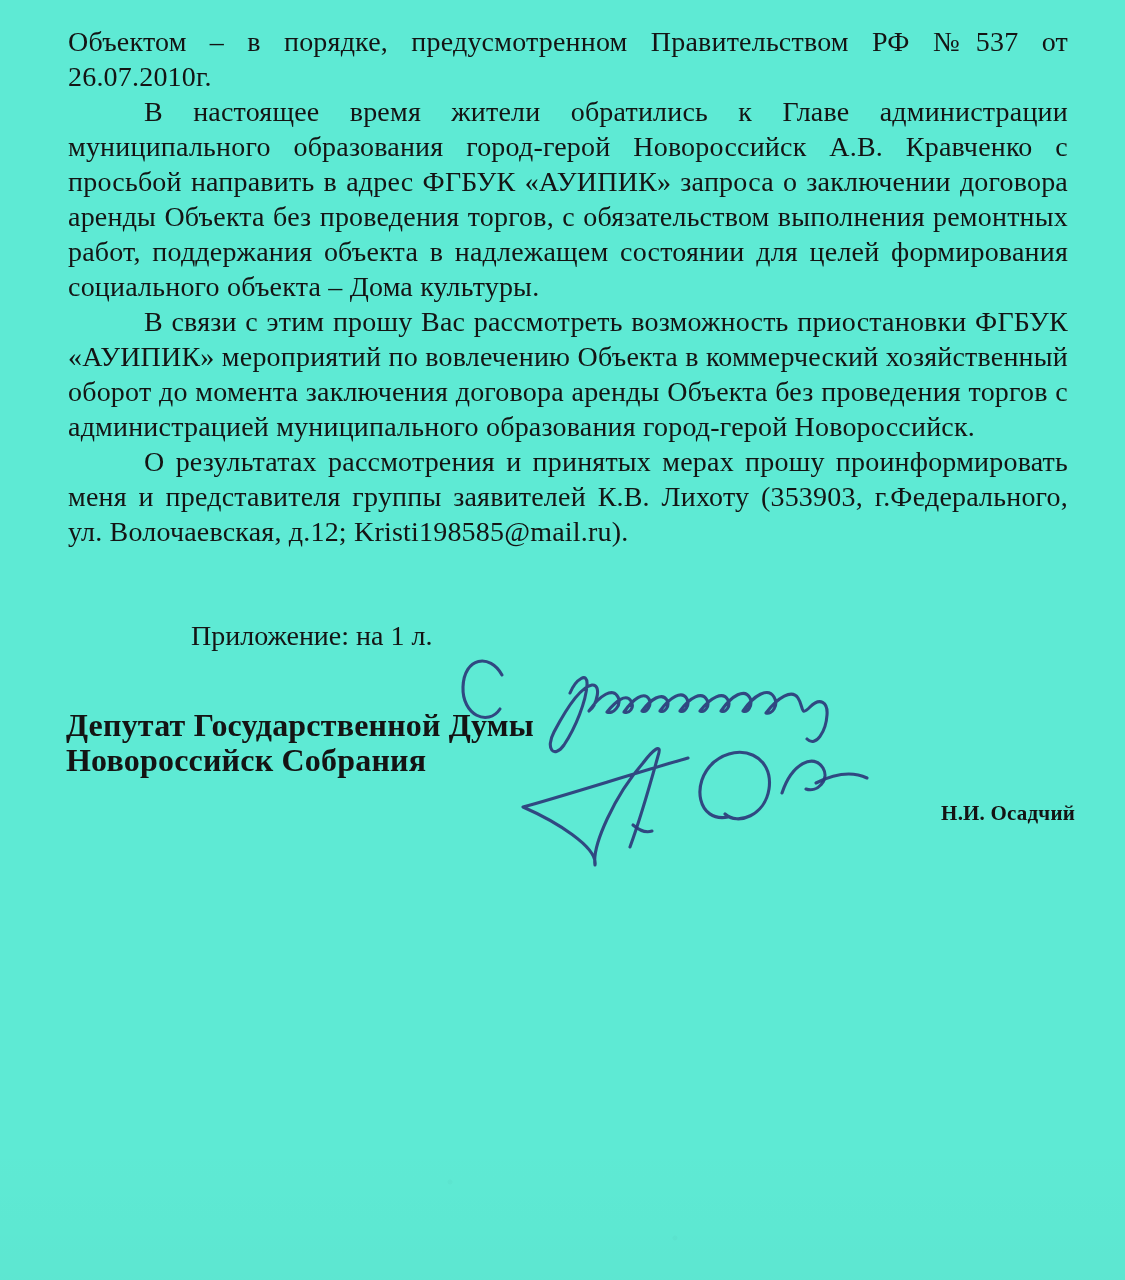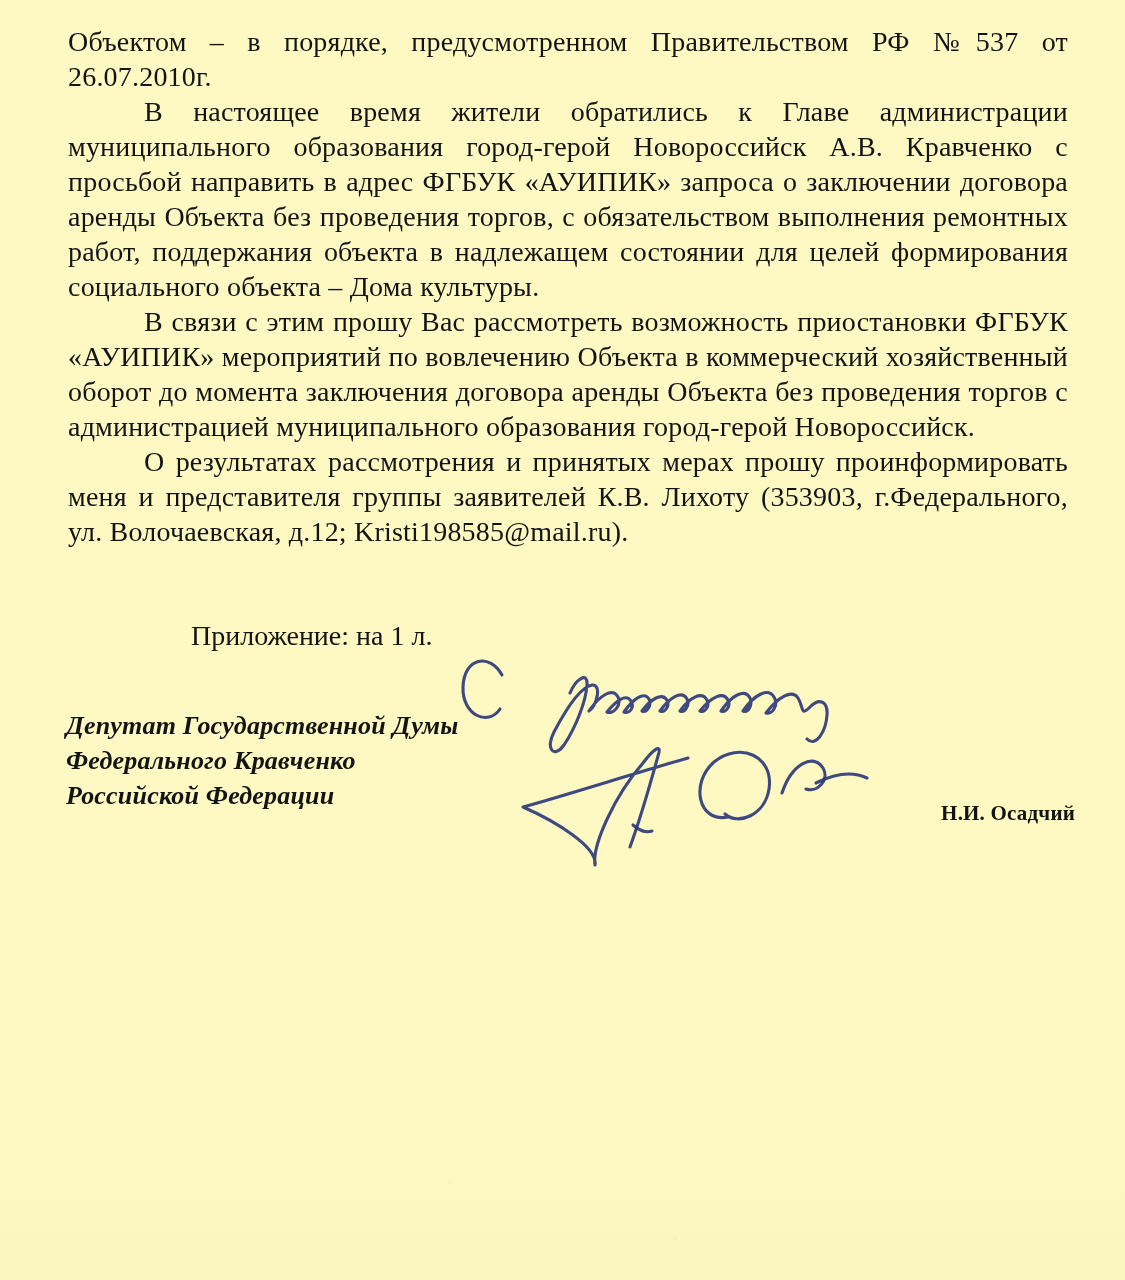--- a/index.html
+++ b/index.html
@@ -1,21 +1,21 @@
 <!DOCTYPE html>
 <html><head>
 <meta charset="utf-8">
 <style>
   html, body { margin: 0; padding: 0; background: #e8e8e8; }
   .page {
     position: relative;
     width: 1125px;
     height: 1280px;
     margin: 0 auto;
-    background: #fef9c3;
+    background: #5eead4;
     overflow: hidden;
     font-family: "Liberation Serif", "DejaVu Serif", serif;
     color: #141414;
   }
   
   .scan-noise {
     position: absolute;
     left: 0; right: 0; bottom: 0;
     height: 140px;
     background:
@@ -40,25 +40,24 @@
     left: 144px;
     top: 618px;
     font-size: 28px;
     line-height: 35px;
     margin-left: 47px;
   }
   .sig-titles {
     position: absolute;
     left: 66px;
     top: 708px;
-    font-size: 26px;
+    font-size: 32px;
     line-height: 35px;
     font-weight: bold;
     letter-spacing: 0.2px;
-    font-style: italic;
   }
   .sig-name {
     position: absolute;
     right: 50px;
     top: 801px;
     font-size: 21px;
     font-weight: bold;
     letter-spacing: 0.2px;
   }
   .handwriting {
@@ -87,22 +86,21 @@
     <p>Объектом – в порядке, предусмотренном Правительством РФ №537 от 26.07.2010г.</p>
     <p class="indent">В настоящее время жители обратились к Главе администрации муниципального образования город-герой Новороссийск А.В. Кравченко с просьбой направить в адрес ФГБУК «АУИПИК» запроса о заключении договора аренды Объекта без проведения торгов, с обязательством выполнения ремонтных работ, поддержания объекта в надлежащем состоянии для целей формирования социального объекта – Дома культуры.</p>
     <p class="indent">В связи с этим прошу Вас рассмотреть возможность приостановки ФГБУК «АУИПИК» мероприятий по вовлечению Объекта в коммерческий хозяйственный оборот до момента заключения договора аренды Объекта без проведения торгов с администрацией муниципального образования город-герой Новороссийск.</p>
     <p class="indent">О результатах рассмотрения и принятых мерах прошу проинформировать меня и представителя группы заявителей К.В. Лихоту (353903, г.Федерального, ул. Волочаевская, д.12; Kristi198585@mail.ru).</p>
   </div>
 
   <div class="attachment-line">Приложение: на 1 л.</div>
 
   <div class="sig-titles">
     <div>Депутат Государственной Думы</div>
-    <div>Федерального Кравченко</div>
-    <div>Российской Федерации</div>
+    <div>Новороссийск Собрания</div>
   </div>
 
   <div class="sig-name">Н.И. Осадчий</div>
 
   <svg class="handwriting" viewBox="0 0 470 260" aria-hidden="true">
 
     <g>
       <path d="M 72 40 C 60 18, 34 22, 33 52 C 32 80, 58 92, 70 74"></path>
       <path d="M 140 58
                C 146 44, 158 36, 157 50

